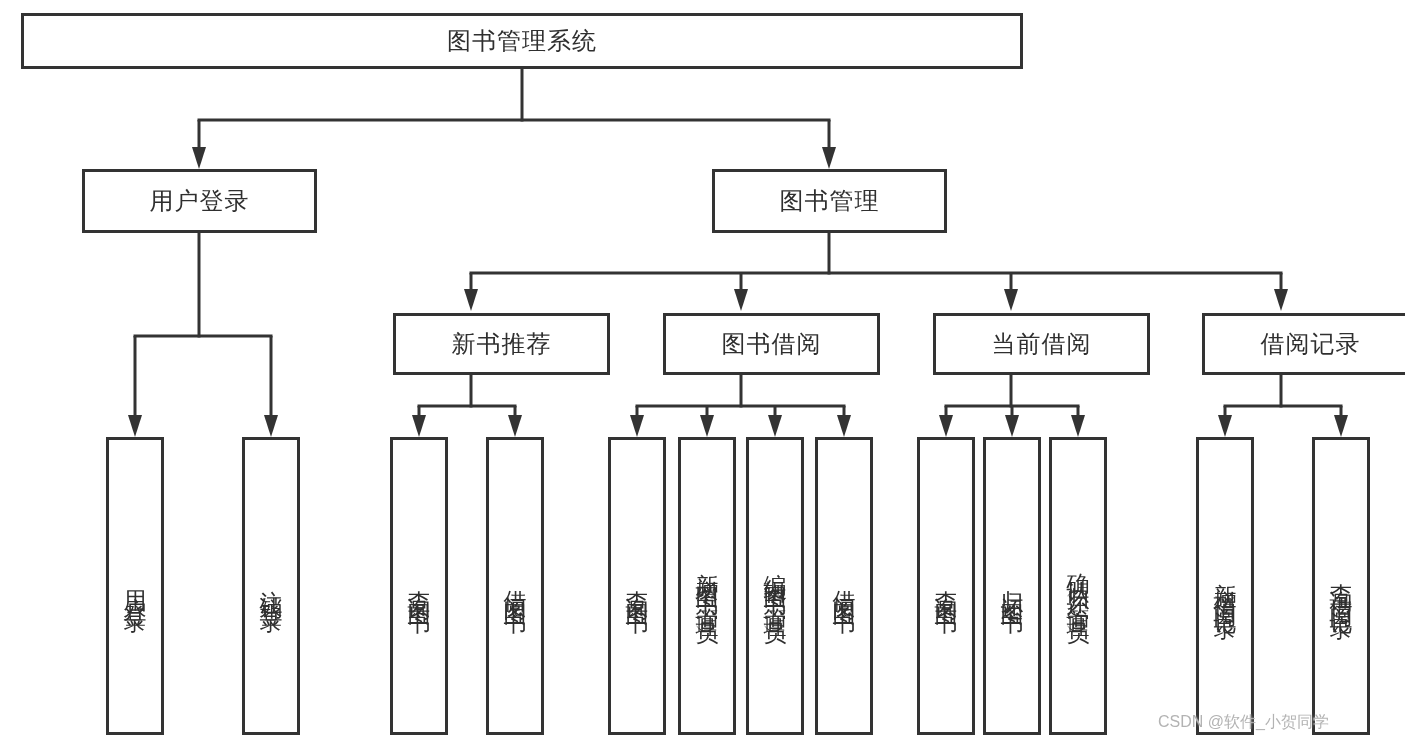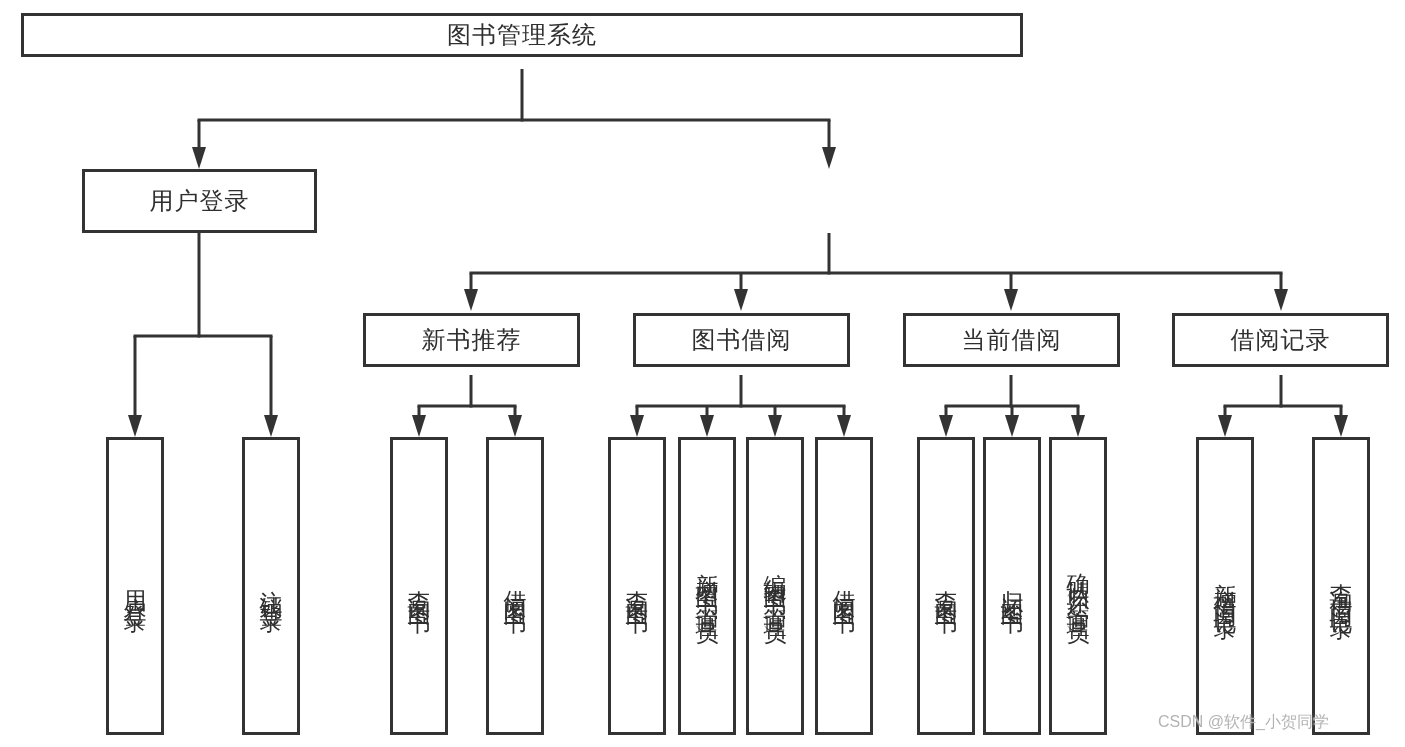--- a/index.html
+++ b/index.html
@@ -26,23 +26,23 @@
   }
   .hlabel { font-size: 24px; letter-spacing: 1px; white-space: nowrap; }
   .vbox .vlabel {
     writing-mode: vertical-rl;
     text-orientation: mixed;
     font-size: 23px;
     letter-spacing: 7px;
     line-height: 1;
     white-space: nowrap;
   }
-  .root    { left: 21px;  top: 13px;  width: 1002px; height: 44px; }
+  .root    { left: 21px;  top: 13px;  width: 1002px; height: 56px; }
   .lvl2    { height: 64px; width: 235px; top: 169px; }
-  .lvl3    { height: 54px; width: 217px; top: 313px; }
+  .lvl3    { height: 62px; width: 217px; top: 313px; margin-left: 30px; }
   .vbox    { width: 58px; height: 298px; top: 437px; }
   .watermark {
     position: absolute;
     left: 1158px;
     top: 712px;
     z-index: 3;
     font-size: 16px;
     color: #b3b3b3;
     white-space: nowrap;
     text-shadow: 0 0 2px #ffffff;
@@ -119,20 +119,23 @@
     </g>
   </svg>
 
   <div class="box root">
     <span class="hlabel">图书管理系统</span>
   </div>
 
   <div class="box lvl2" style="left:82px;">
     <span class="hlabel">用户登录</span>
   </div>
+  <div class="box lvl2" style="left:712px;">
+    <span class="hlabel">图书管理</span>
+  </div>
 
   <div class="box lvl3" style="left:363px;">
     <span class="hlabel">新书推荐</span>
   </div>
   <div class="box lvl3" style="left:903px;">
     <span class="hlabel">当前借阅</span>
   </div>
   <div class="box lvl3" style="left:633px;">
     <span class="hlabel">图书借阅</span>
   </div>

